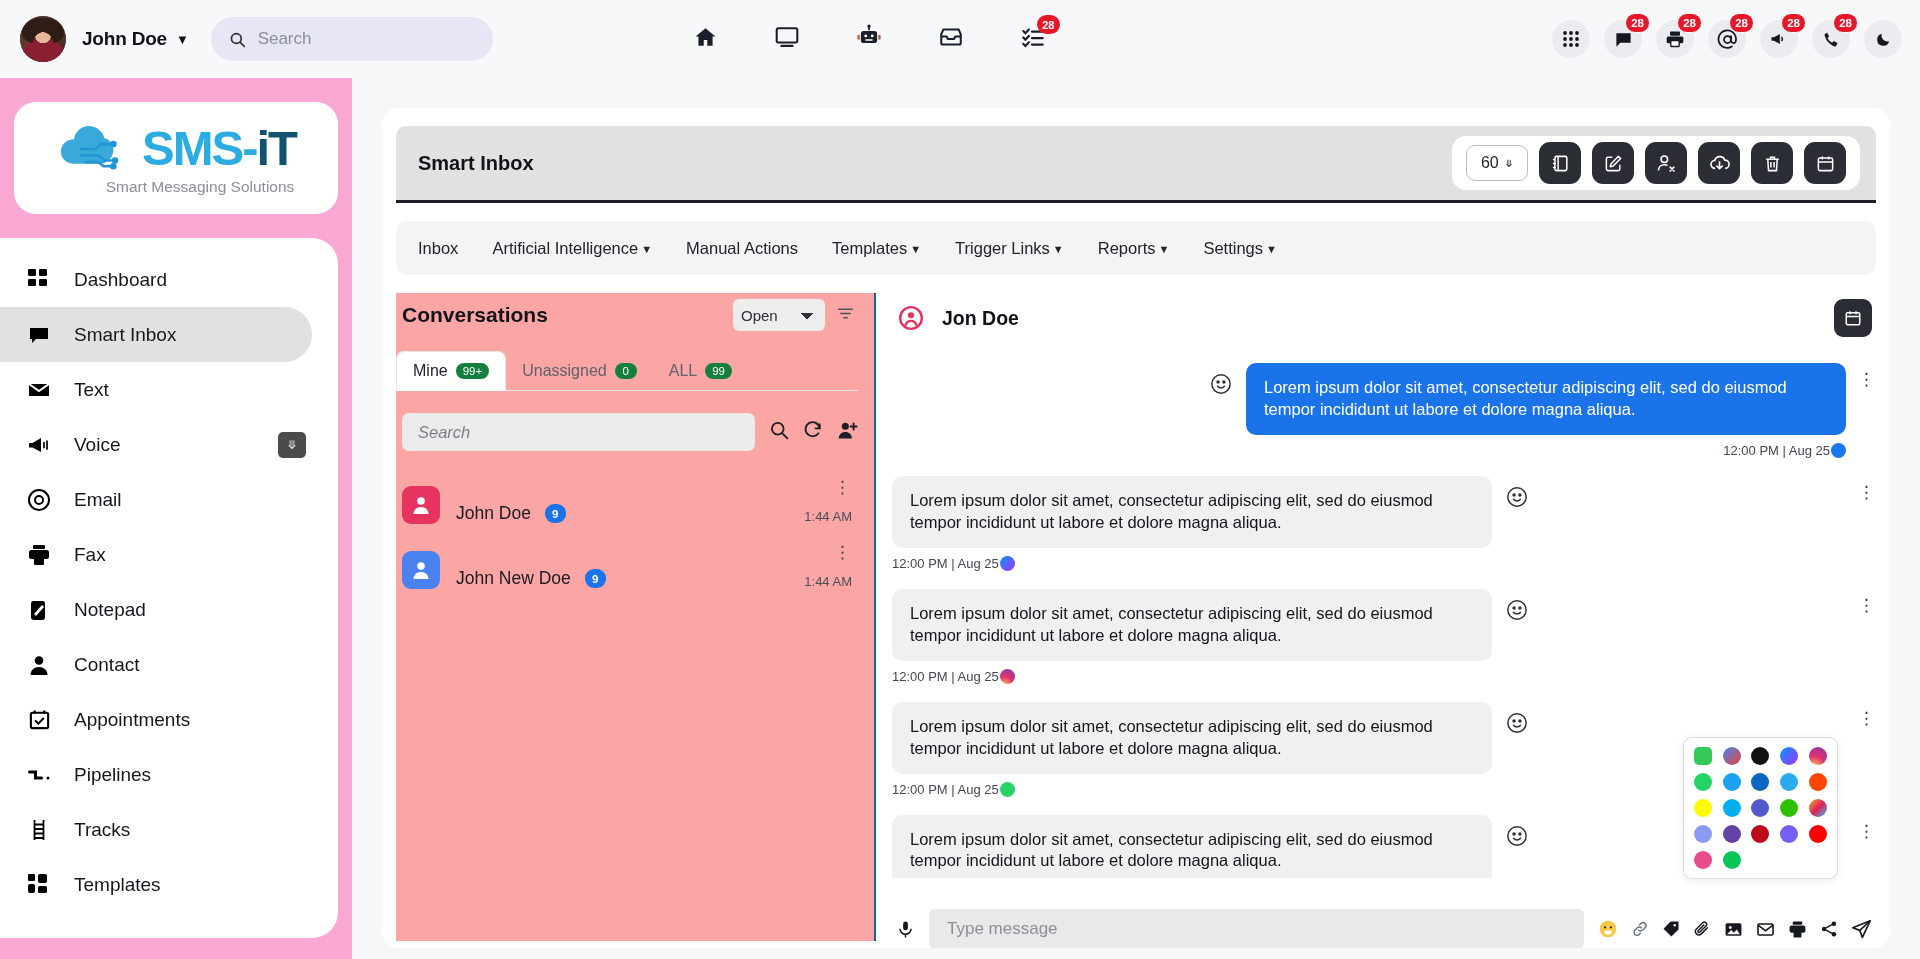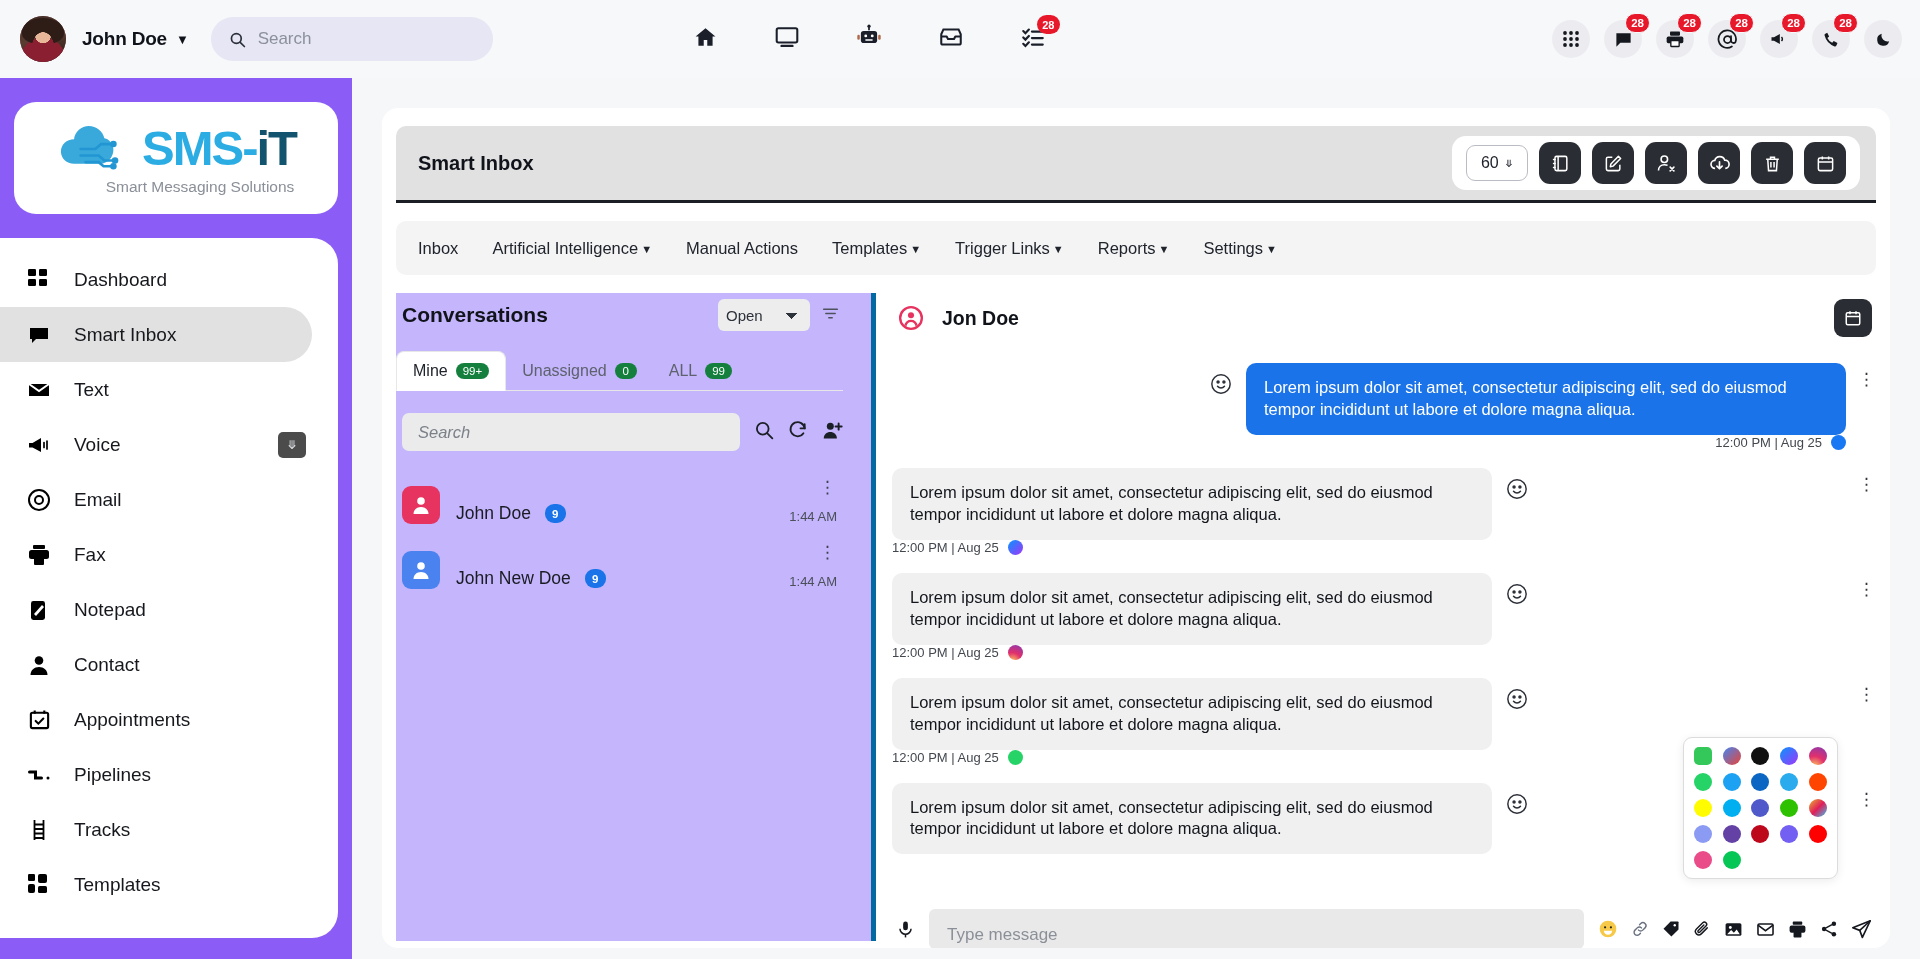--- a/index.html
+++ b/index.html
@@ -65,21 +65,21 @@
   .nav-badge {
     position: absolute; top: -9px; right: -14px; min-width: 23px; height: 19px;
     background: #e8182b; color: #fff; border-radius: 10px; font-size: 11px;
     font-weight: bold; display: flex; align-items: center; justify-content: center;
     padding: 0 5px;
   }
 
   
   .sidebar {
     position: absolute; left: 0; top: 78px; width: 352px; height: 881px;
-    background: #8b5cf6; padding: 24px 0 0 0;
+    background: #f9a8d4; padding: 24px 0 0 0;
   }
   .logo-card {
     margin: 0 14px; background: #fff; border-radius: 22px; height: 112px;
     display: flex; align-items: center; justify-content: center; flex-direction: column;
   }
   .logo-row { display: flex; align-items: center; gap: 4px; }
   .logo-text { font-size: 49px; font-weight: bold; letter-spacing: -2px; line-height: .9; }
   .logo-sms { color: #2bade4; }
   .logo-it  { color: #12536e; }
   .logo-sub { font-size: 15.5px; color: #8a8f98; margin-top: 1px; margin-left: 48px; }
@@ -139,21 +139,21 @@
   .tabbar .tb {
     font-size: 16.5px; color: #20242c; cursor: pointer; display: flex;
     align-items: center; gap: 3px; white-space: nowrap;
   }
   .tb .tri { font-size: 11px; position: relative; top: 1px; }
 
   .content { display: flex; margin: 18px 14px 0 14px; gap: 16px; height: 648px; }
 
   
   .convo {
-    width: 480px; background: #c4b5fd; border-right: 5px solid #0369a1; padding-right: 28px;
+    width: 480px; background: #fca5a5; border-right: 2px solid #0369a1; padding-right: 16px;
   }
   .convo-head { display: flex; align-items: center; padding: 6px 4px 0 6px; }
   .convo-title { font-size: 21px; font-weight: bold; color: #10131a; }
   .convo-actions { margin-left: auto; display: flex; align-items: center; gap: 12px; }
   .open-sel {
     width: 92px; height: 32px; background: #ededed; border: none; border-radius: 6px;
     font-size: 15px; color: #2d313a; padding: 0 8px; font-family: Liberation Sans, sans-serif; cursor: pointer;
     appearance: none; -webkit-appearance: none;
     background-image:
       linear-gradient(45deg, transparent 50%, #2d313a 50%),
@@ -215,41 +215,41 @@
   .msg-row { display: flex; align-items: flex-start; margin-bottom: 18px; }
   .msg-row.out { justify-content: flex-end; }
   .smiley { width: 22px; height: 22px; flex: none; margin-top: 10px; }
   .bubble {
     max-width: 600px; border-radius: 10px; padding: 14px 18px; font-size: 16.5px;
     line-height: 1.33;
   }
   .bubble.in { background: #f0f0f0; color: #13161c; }
   .bubble.out { background: #1a73e8; color: #fff; }
   .bubble-wrap { display: flex; flex-direction: column; }
-  .msg-meta { display: flex; align-items: center; gap: 9px; margin-top: 0; font-size: 13px; color: #43484f; }
+  .msg-meta { display: flex; align-items: center; gap: 1px; margin-top: 8px; font-size: 13px; color: #43484f; }
   .msg-meta.out { justify-content: flex-end; }
   .dots-v { color: #2f333a; font-size: 17px; line-height: 1; letter-spacing: 1px; cursor: pointer; margin-left: 12px; margin-top: 8px; }
   .plat { width: 15px; height: 15px; border-radius: 50%; display: inline-block; }
 
   .social-pop {
     position: absolute; right: 38px; bottom: 62px; width: 155px;
     background: #fff; border: 1px solid #dcdcdc; border-radius: 9px;
     padding: 9px 8px; display: grid; grid-template-columns: repeat(5, 1fr);
     gap: 8px 6px; box-shadow: 0 2px 10px rgba(0,0,0,.08);
   }
   .sico { width: 18px; height: 18px; border-radius: 50%; justify-self: center; }
   .sico.sq { border-radius: 5px; }
 
   .composer {
     position: absolute; left: 0; right: 0; bottom: -8px; display: flex;
     align-items: center; gap: 14px; padding: 0 4px;
   }
   .comp-input {
     flex: 1; height: 40px; background: #e9e9e9; border-radius: 6px;
-    display: flex; align-items: flex-start; padding: 16px 18px;
+    display: flex; align-items: center; padding: 4px 18px;
   }
   .comp-input input {
     width: 100%; border: none; outline: none; background: transparent;
     font-size: 17px; color: #2f333a; font-family: inherit;
   }
   .comp-input input::placeholder { color: #8b9098; }
   .comp-ic { color: #15181e; cursor: pointer; display: flex; align-items: center; }
   .comp-icons { display: flex; align-items: center; gap: 13px; }
 </style>
 </head>

